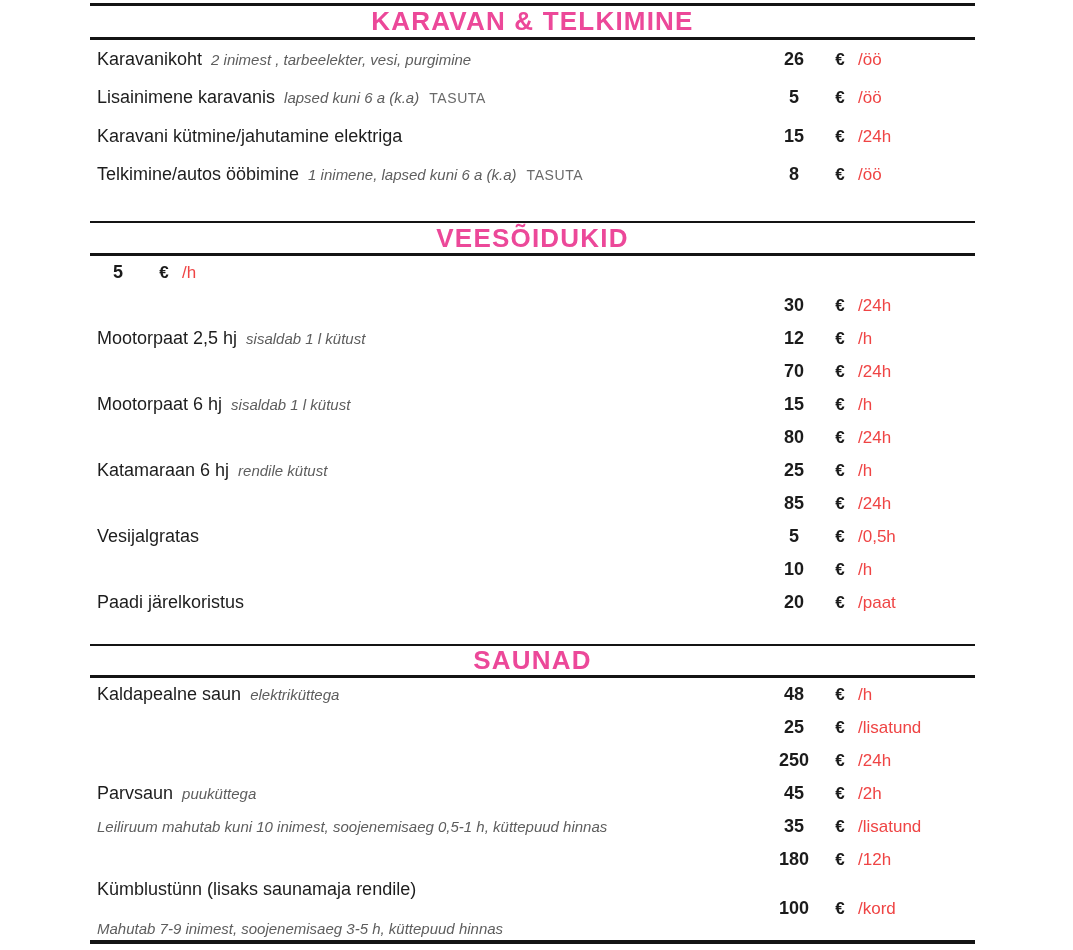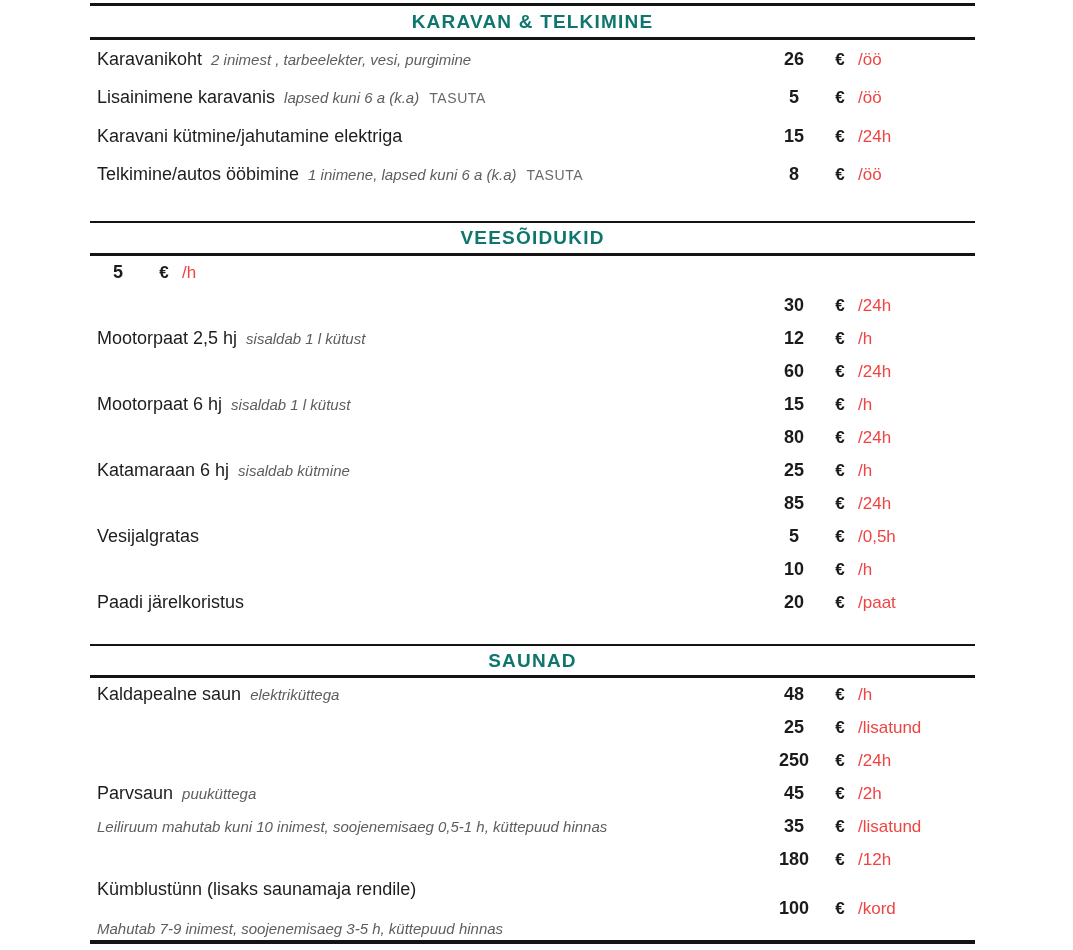--- a/index.html
+++ b/index.html
@@ -1,20 +1,20 @@
 <!DOCTYPE html>
 <html><head>
 <meta charset="utf-8">
 <style>
   html,body{margin:0;padding:0;background:#ffffff;}
   body{width:1073px;height:950px;overflow:hidden;font-family:"Liberation Sans",sans-serif;color:#1d1d1d;}
   .doc{position:absolute;left:90px;top:3px;width:885px;border-bottom:4px solid #141414;}
   .head{display:flex;align-items:center;justify-content:center;height:37px;box-sizing:border-box;
         border-top:3px solid #141414;border-bottom:3px solid #141414;}
-  .head .t{font-size:19px;font-weight:600;letter-spacing:1.2px;color:#0f766e;}
+  .head .t{font-size:26px;font-weight:600;letter-spacing:1.2px;color:#ec4899;}
   .sec2 .head{border-top-width:2px;height:35px;margin-top:27px;}
   .sec3 .head{border-top-width:2px;height:34px;margin-top:25px;}
   .row{display:flex;align-items:center;height:33px;}
   .sec1 .row{height:38.5px;}
   .n{flex:1;padding-left:7px;white-space:nowrap;overflow:hidden;}
   .iname{font-size:18px;font-weight:400;color:#1d1d1d;}
   .iname:not(:empty){margin-right:9px;}
   .idesc{font-size:15px;font-style:italic;color:#5d5d5d;}
   .idesc:not(:empty){margin-right:10px;}
   .inote{font-size:14px;color:#6a6a6a;letter-spacing:0.6px;}
@@ -92,21 +92,21 @@
         <div class="n"><span class="iname">Mootorpaat 2,5 hj</span><span class="idesc">sisaldab 1 l kütust</span></div>
         <div class="p">
           <span class="pnum">12</span>
           <span class="peur">€</span>
           <span class="punit">/h</span>
         </div>
       </div>
     <div class="row">
         <div class="n"><span class="iname"></span><span class="idesc"></span></div>
         <div class="p">
-          <span class="pnum">60</span>
+          <span class="pnum">70</span>
           <span class="peur">€</span>
           <span class="punit">/24h</span>
         </div>
       </div>
     <div class="row">
         <div class="n"><span class="iname">Mootorpaat 6 hj</span><span class="idesc">sisaldab 1 l kütust</span></div>
         <div class="p">
           <span class="pnum">15</span>
           <span class="peur">€</span>
           <span class="punit">/h</span>
@@ -114,21 +114,21 @@
       </div>
     <div class="row">
         <div class="n"><span class="iname"></span><span class="idesc"></span></div>
         <div class="p">
           <span class="pnum">80</span>
           <span class="peur">€</span>
           <span class="punit">/24h</span>
         </div>
       </div>
     <div class="row">
-        <div class="n"><span class="iname">Katamaraan 6 hj</span><span class="idesc">sisaldab kütmine</span></div>
+        <div class="n"><span class="iname">Katamaraan 6 hj</span><span class="idesc">rendile kütust</span></div>
         <div class="p">
           <span class="pnum">25</span>
           <span class="peur">€</span>
           <span class="punit">/h</span>
         </div>
       </div>
     <div class="row">
         <div class="n"><span class="iname"></span><span class="idesc"></span></div>
         <div class="p">
           <span class="pnum">85</span>

